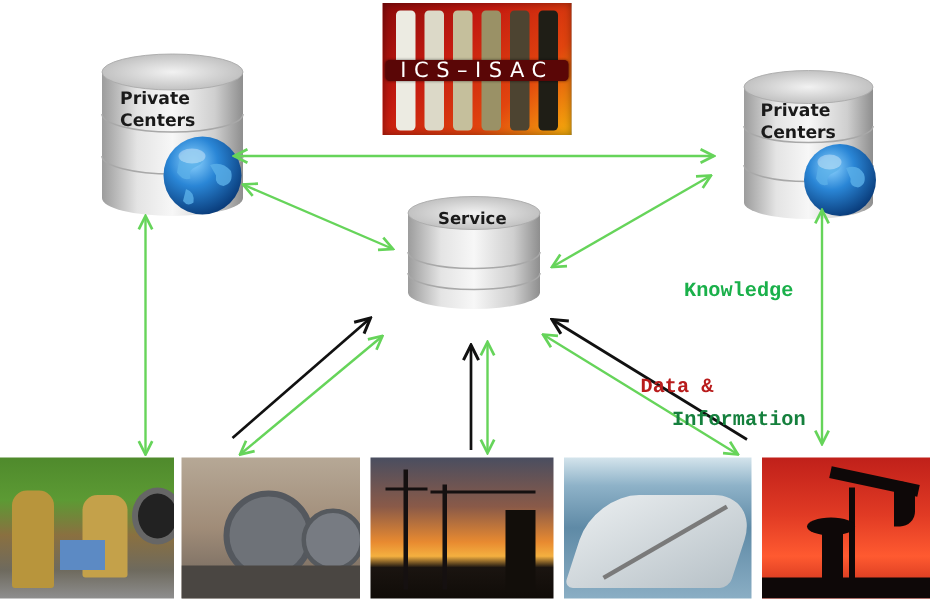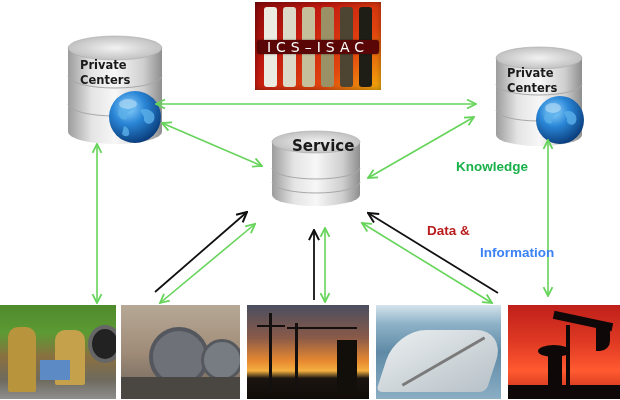--- a/index.html
+++ b/index.html
@@ -27,21 +27,22 @@
       position: absolute; left: 0; right: 0; top: 37px; text-align: center;
       color: #ffffff; font-family: "DejaVu Sans", sans-serif; font-size: 14px;
       letter-spacing: 5px; line-height: 16px; font-weight: normal;
     }
     .db-label {
       position: absolute; font-weight: bold; font-size: 11.5px; line-height: 15px; color: #1a1a1a;
       font-family: "DejaVu Sans", sans-serif;
     }
     .flow-label {
       position: absolute; font-weight: bold; font-size: 13.5px; line-height: 18px;
-      font-family: Liberation Sans, sans-serif;
+      font-family: Liberation Mono, monospace;
+      margin-top: 28px;
     }
     .photo { position: absolute; top: 305px; height: 94px; overflow: hidden; }
     svg { position: absolute; left: 0; top: 0; }
   </style>
 </head>
 <body>
 
 <div id="logo" class="abs">
   <div class="bar" style="left: 9px; background: rgb(236, 235, 226);"></div>
   <div class="bar" style="left: 28px; background: rgb(220, 217, 200);"></div>
@@ -125,27 +126,27 @@
 </svg>
 
 <div class="db-label" style="left:80px; top:58px;">
   <div>Private</div>
   <div>Centers</div>
 </div>
 <div class="db-label" style="left:507px; top:66px;">
   <div>Private</div>
   <div>Centers</div>
 </div>
-<div class="db-label" style="left:292px; top:138px; font-size:15px; line-height:16px;">
+<div class="db-label" style="left:292px; top:138px; font-size:11px; line-height:16px;">
   <div>Service</div>
 </div>
 
 <div class="flow-label" style="left:456px; top:158px; color:#1ab04a;">Knowledge</div>
 <div class="flow-label" style="left:427px; top:222px; color:#b91c1c;">Data &amp;</div>
-<div class="flow-label" style="left:480px; top:244px; color:#3b82f6;">Information</div>
+<div class="flow-label" style="left:448px; top:244px; color:#15803d;">Information</div>
 
 <div class="photo" style="left:0; width:116px; background: linear-gradient(180deg,#4f8a2c 0%,#5c9a34 30%,#8a7040 55%,#6e6a5e 80%,#8e8e8e 100%);">
   <div style="position:absolute;left:8px;top:22px;width:28px;height:65px;background:#b8953c;border-radius:10px 10px 2px 2px;"></div>
   <div style="position:absolute;left:55px;top:25px;width:30px;height:55px;background:#c4a14a;border-radius:10px 10px 2px 2px;"></div>
   <div style="position:absolute;left:88px;top:20px;width:26px;height:30px;background:#222;border-radius:50%;border:4px solid #666;"></div>
   <div style="position:absolute;left:40px;top:55px;width:30px;height:20px;background:#5c8ac4;"></div>
 </div>
 <div class="photo" style="left:121px; width:119px; background: linear-gradient(180deg,#b6a896 0%,#a08c78 50%,#6b625a 100%);">
   <div style="position:absolute;left:28px;top:22px;width:52px;height:52px;background:#6e7278;border-radius:50%;border:4px solid #54585e;"></div>
   <div style="position:absolute;left:80px;top:34px;width:36px;height:36px;background:#777b82;border-radius:50%;border:3px solid #55595e;"></div>

